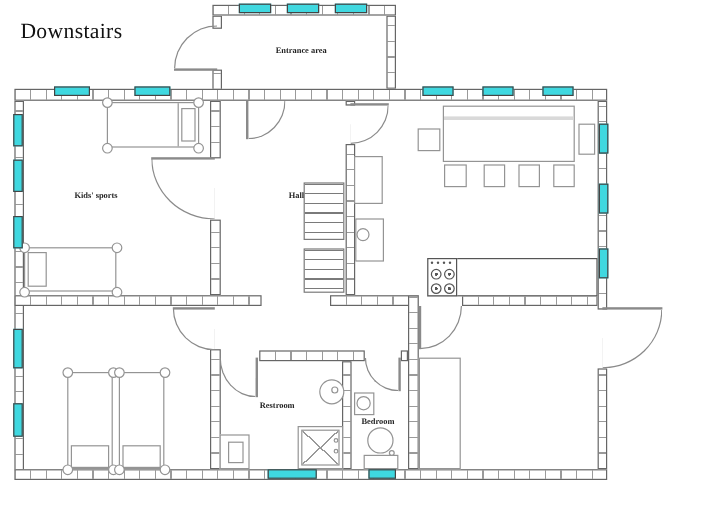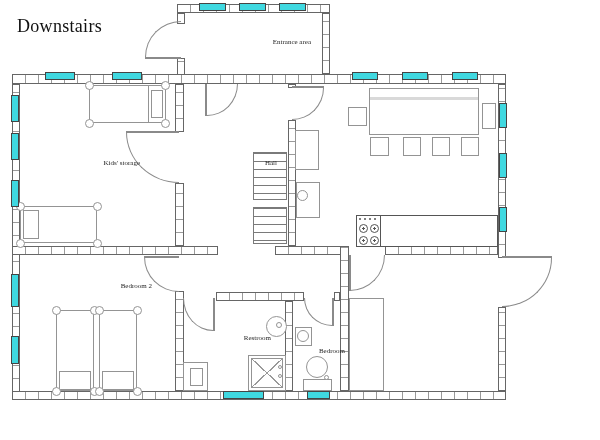--- a/index.html
+++ b/index.html
@@ -32,21 +32,21 @@
   .circle{border-radius:50%;}
   .fline{position:absolute;background:var(--furn);}
   .fband{position:absolute;background:#d9d9d9;}
   .dot{position:absolute;width:2px;height:2px;background:var(--dark);border-radius:50%;}
   .burner{position:absolute;width:9px;height:9px;box-sizing:border-box;border:1px solid var(--dark);border-radius:50%;
           background:radial-gradient(circle,var(--dark) 0 1.2px,transparent 1.4px);}
   .xpat{background-image:
      linear-gradient(to bottom right,transparent calc(50% - 0.6px),#999 calc(50% - 0.6px) calc(50% + 0.6px),transparent calc(50% + 0.6px)),
      linear-gradient(to bottom left,transparent calc(50% - 0.6px),#999 calc(50% - 0.6px) calc(50% + 0.6px),transparent calc(50% + 0.6px));}
   
-  .lbl{position:absolute;color:var(--text);font-size:7px;text-align:right;z-index:8;line-height:9px;}
+  .lbl{position:absolute;color:var(--text);font-size:7px;text-align:center;z-index:8;line-height:9px;font-weight:bold;}
   .title{position:absolute;color:#111;font-size:18px;z-index:8;letter-spacing:0.3px;}
 </style>
 </head>
 <body>
 
 <div class="canvas">
 
   <div class="wh" style="left:177px;top:4px;width:153px;height:9px"></div>
   <div class="wv" style="left:177px;top:13px;width:8px;height:11px"></div>
   <div class="wv" style="left:177px;top:58px;width:8px;height:17px"></div>
@@ -171,19 +171,18 @@
   <div class="furn" style="left:295px;top:327px;width:17px;height:19px"></div>
   <div class="furn circle" style="left:297px;top:330px;width:12px;height:12px"></div>
   <div class="furn circle" style="left:306px;top:356px;width:22px;height:22px"></div>
   <div class="furn" style="left:303px;top:379px;width:29px;height:12px"></div>
   <div class="furn circle" style="left:324px;top:375px;width:5px;height:5px"></div>
 
   <div class="furn" style="left:349px;top:298px;width:35px;height:93px"></div>
 
   <div class="title" style="left:17px;top:16px">Downstairs</div>
   <div class="lbl" style="left:191px;top:38px;width:120px">Entrance area</div>
-  <div class="lbl" style="left:20px;top:159px;width:120px">Kids' storage</div>
+  <div class="lbl" style="left:20px;top:159px;width:120px">Kids' sports</div>
   <div class="lbl" style="left:217px;top:159px;width:60px">Hall</div>
-  <div class="lbl" style="left:32px;top:282px;width:120px">Bedroom 2</div>
   <div class="lbl" style="left:191px;top:334px;width:80px">Restroom</div>
   <div class="lbl" style="left:285px;top:347px;width:60px">Bedroom</div>
 
 </div>
 
 </body></html>

